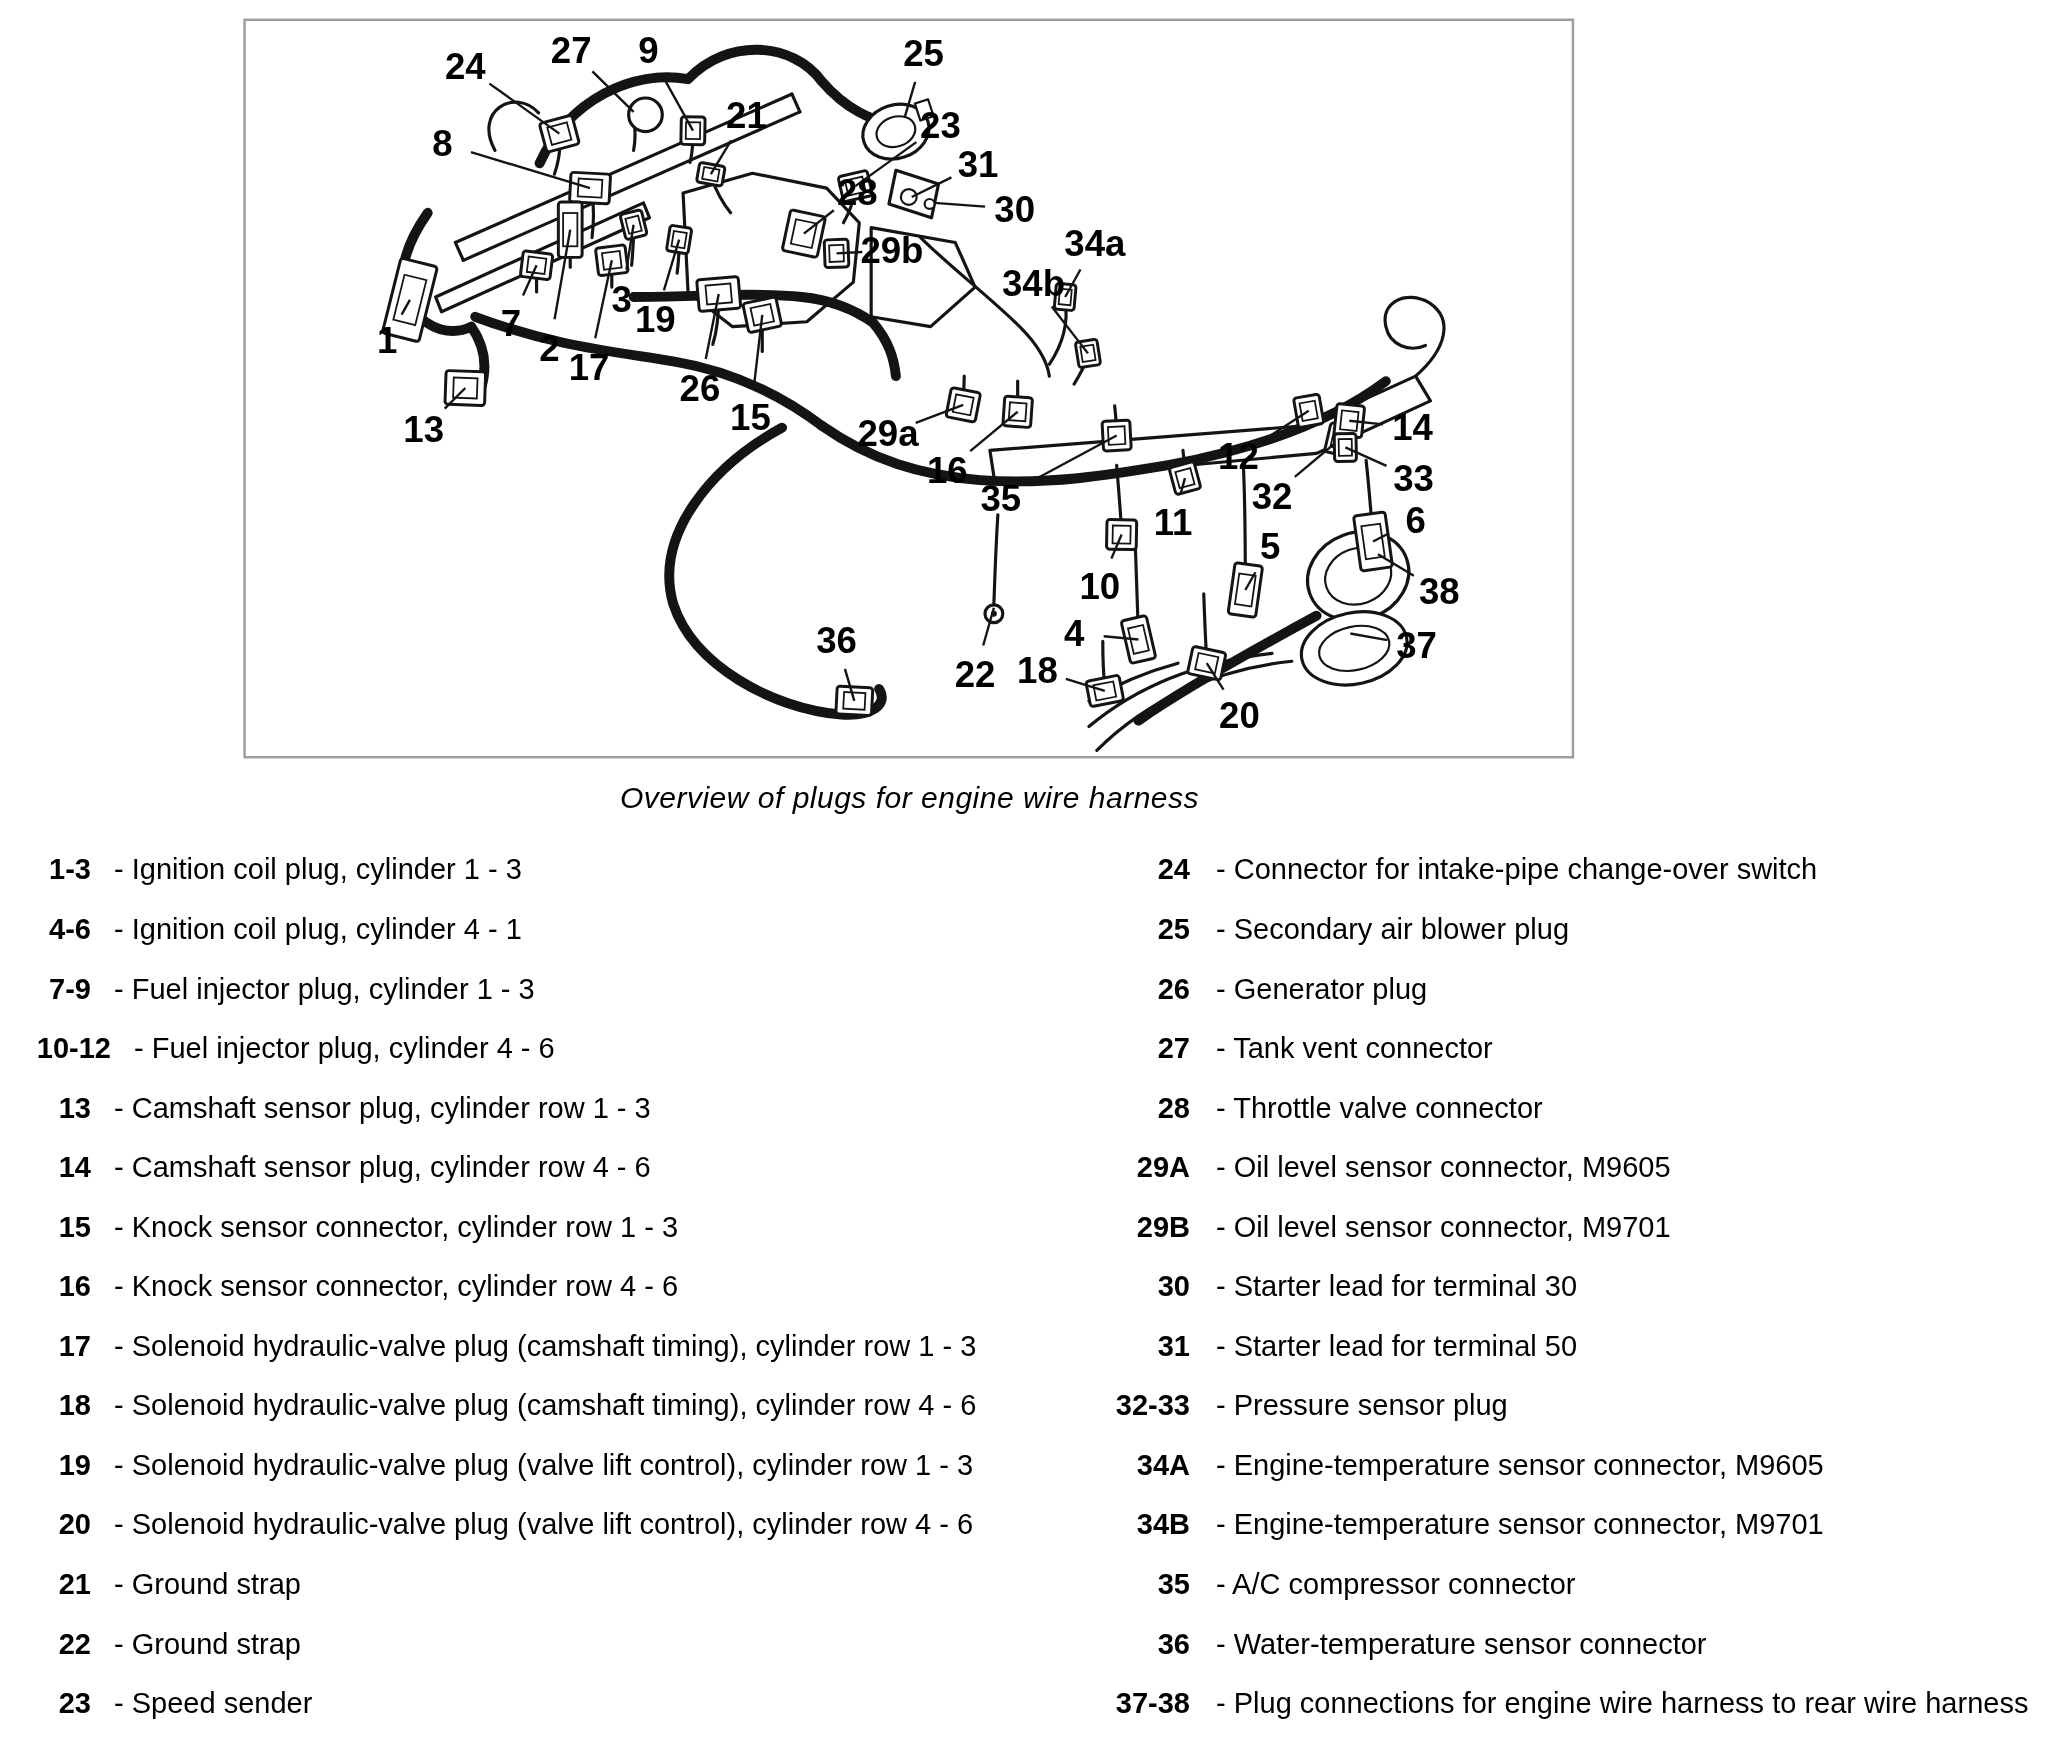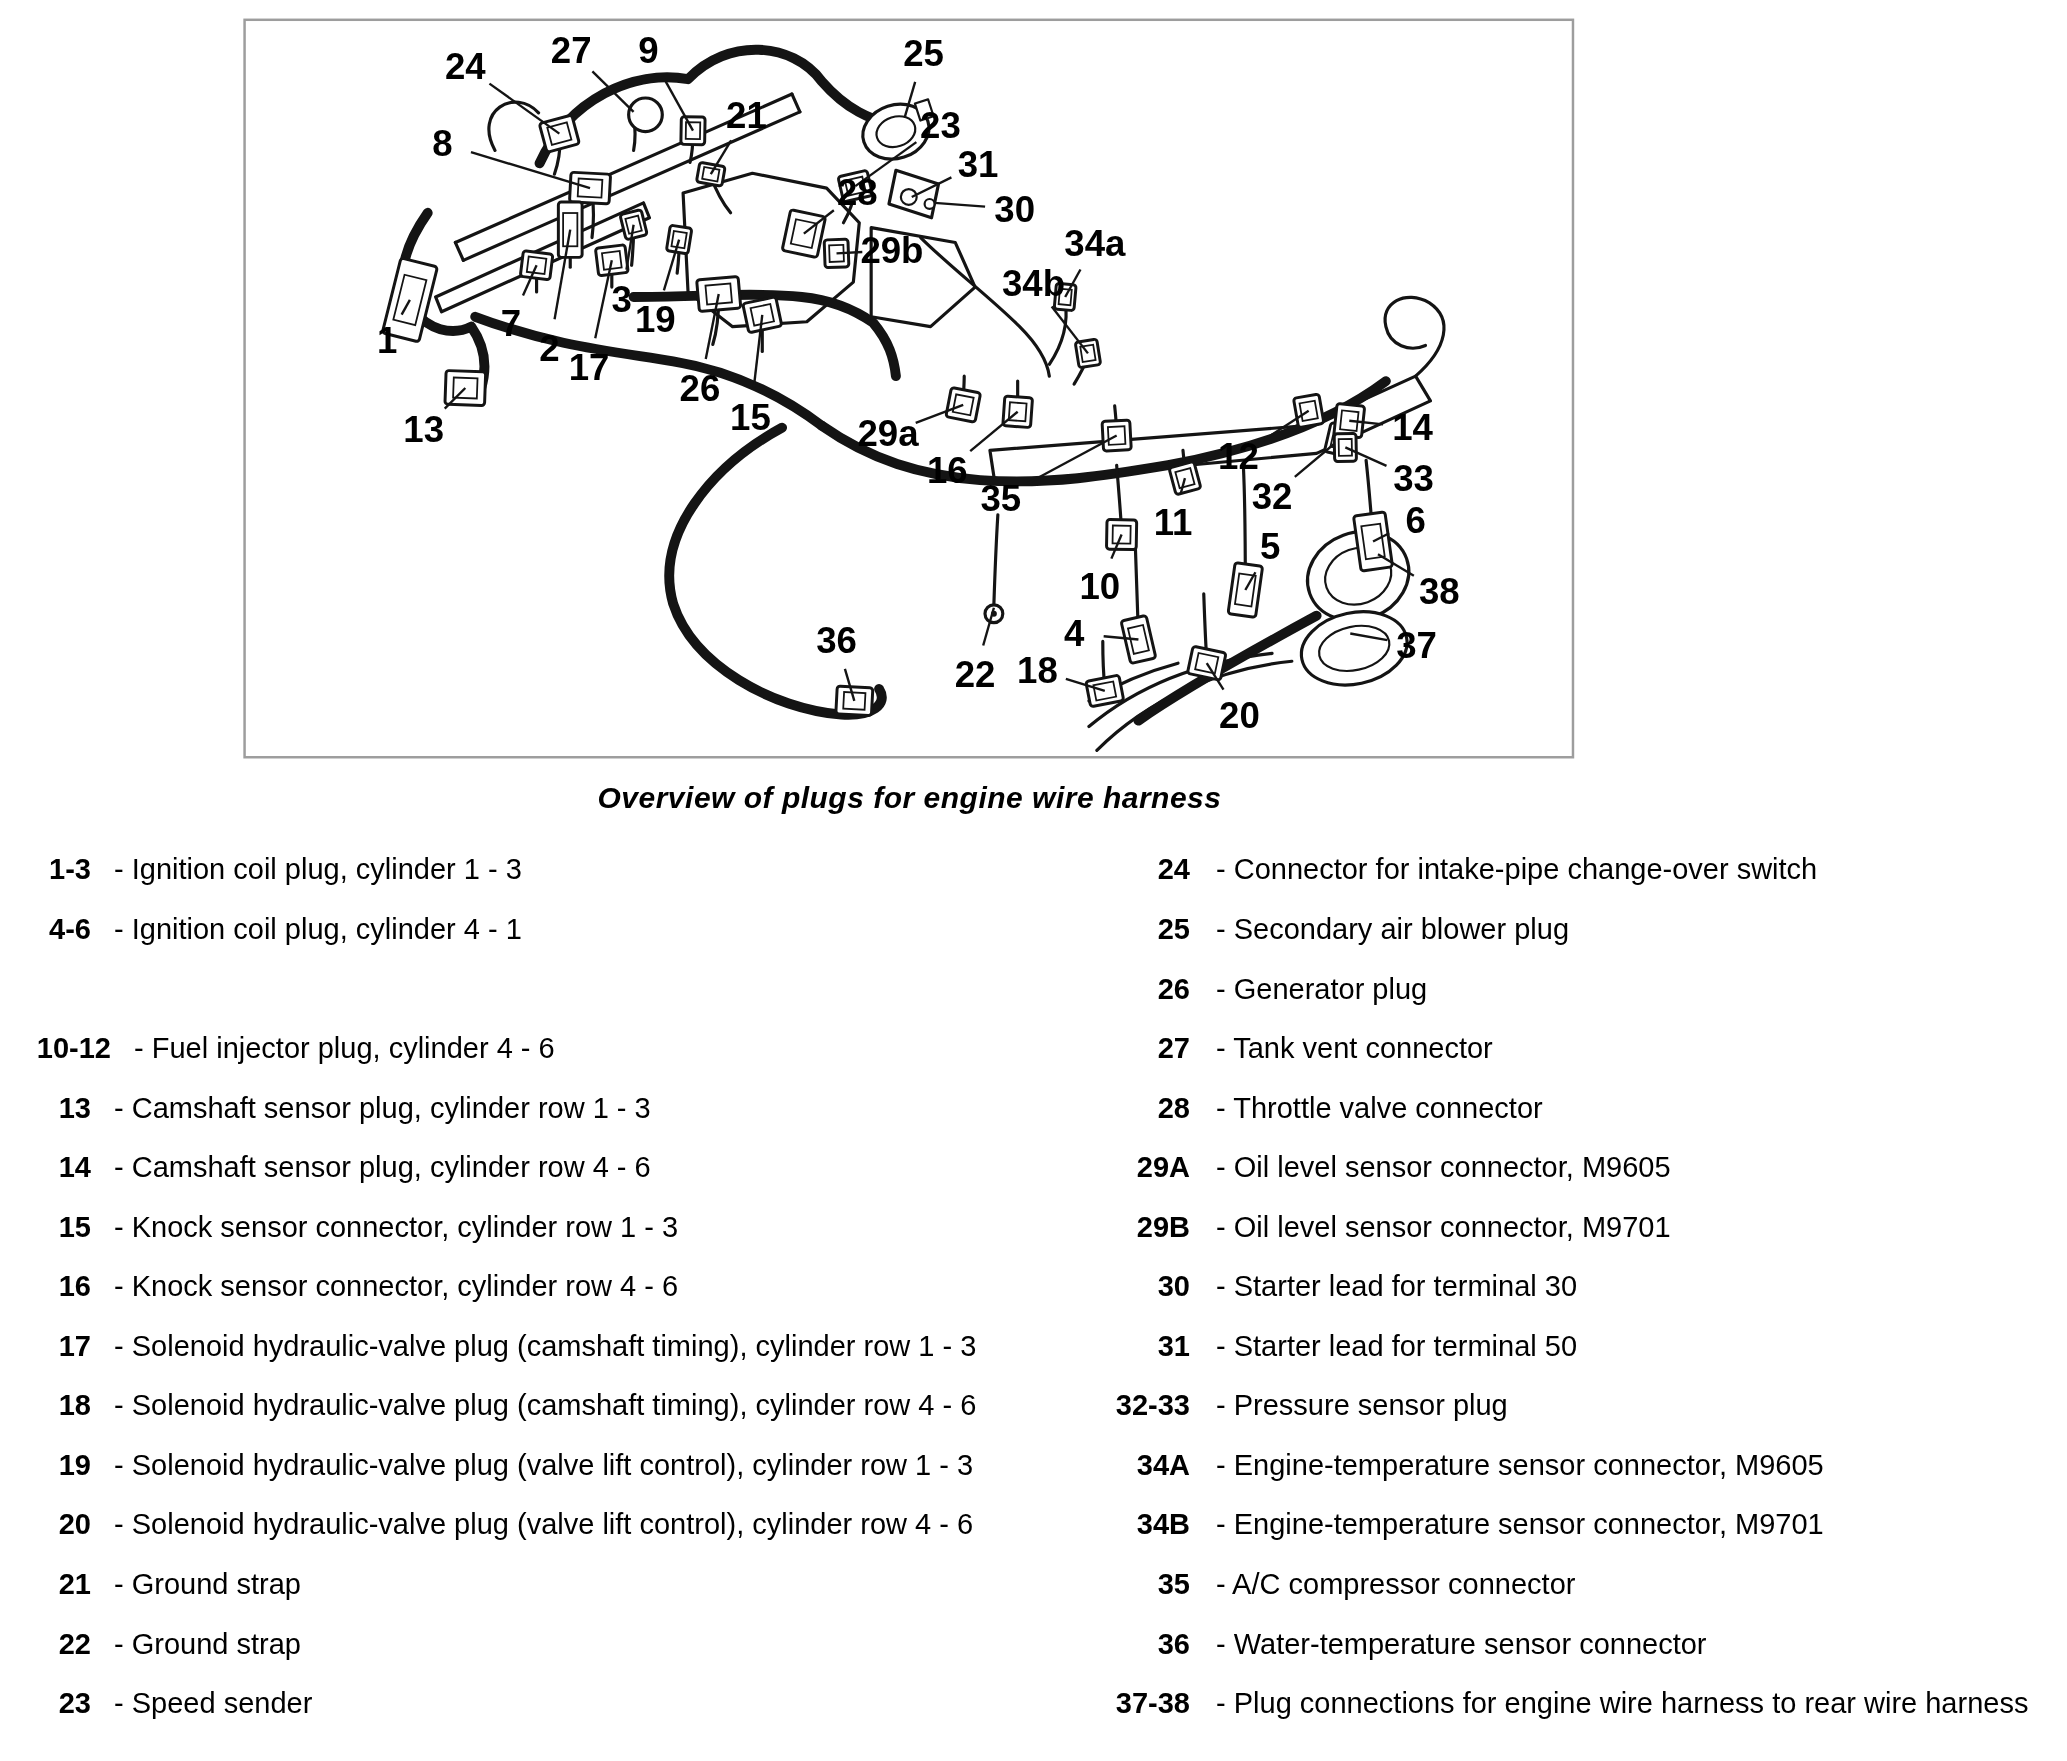--- a/index.html
+++ b/index.html
@@ -1,21 +1,21 @@
 <!DOCTYPE html>
 <html><head>
 <meta charset="utf-8">
 <style>
   html,body{margin:0;padding:0;background:#ffffff;}
   body{width:2067px;height:1761px;position:relative;overflow:hidden;
        font-family:"Liberation Sans", sans-serif;color:#000;}
   #figure-wrap{position:absolute;left:0;top:0;width:2067px;height:782px;}
   #figure-svg{position:absolute;left:0;top:0;}
   #caption{position:absolute;left:245px;top:781px;width:1329px;text-align:center;
-           font-size:30px;font-style:italic;font-weight:700;letter-spacing:0.5px;}
+           font-size:30px;font-style:italic;font-weight:400;letter-spacing:0.5px;}
   .legend-col{position:absolute;top:0;left:0;width:2067px;height:1761px;padding-left:23px;}
   .legend-row{position:absolute;height:34px;line-height:34px;font-size:29px;white-space:nowrap;}
   .legend-num{position:absolute;top:0;font-weight:bold;text-align:right;}
   .col-left .legend-num{left:0;width:91px;}
   .col-left .legend-desc{position:absolute;left:114px;top:0;}
   .col-right .legend-num{left:1051px;width:139px;}
   .col-right .legend-desc{position:absolute;left:1216px;top:0;}
   
   .frame{fill:#ffffff;stroke:#9d9d9d;stroke-width:2.5;}
   .wire{fill:none;stroke:#141414;stroke-width:3.2;stroke-linecap:round;stroke-linejoin:round;}
@@ -342,20 +342,24 @@
 
 <div class="legend-col col-left" id="legend-left">
     <div class="legend-row" style="top: 852px; left: 0px; width: 2067px;">
       <span class="legend-num">1-3</span>
       <span class="legend-desc">- Ignition coil plug, cylinder 1 - 3</span>
     </div>
     <div class="legend-row" style="top: 912px; left: 0px; width: 1965px;">
       <span class="legend-num">4-6</span>
       <span class="legend-desc">- Ignition coil plug, cylinder 4 - 1</span>
     </div>
+    <div class="legend-row" style="top: 972px; left: 0px; width: 2067px;">
+      <span class="legend-num">7-9</span>
+      <span class="legend-desc">- Fuel injector plug, cylinder 1 - 3</span>
+    </div>
     <div class="legend-row" style="top: 1031px; left: 0px; width: 2067px; margin-left: 20px;">
       <span class="legend-num">10-12</span>
       <span class="legend-desc">- Fuel injector plug, cylinder 4 - 6</span>
     </div>
     <div class="legend-row" style="top: 1091px; left: 0px; width: 2067px;">
       <span class="legend-num">13</span>
       <span class="legend-desc">- Camshaft sensor plug, cylinder row 1 - 3</span>
     </div>
     <div class="legend-row" style="top: 1150px; left: 0px; width: 2067px;">
       <span class="legend-num">14</span>

